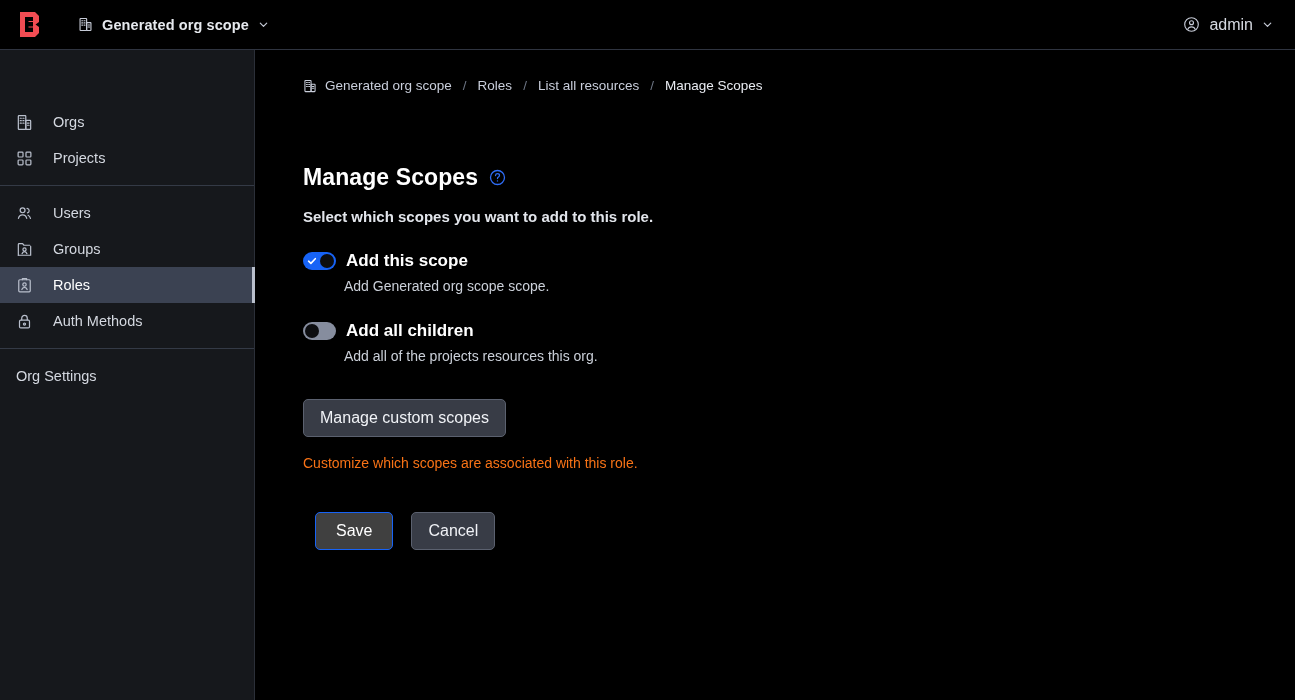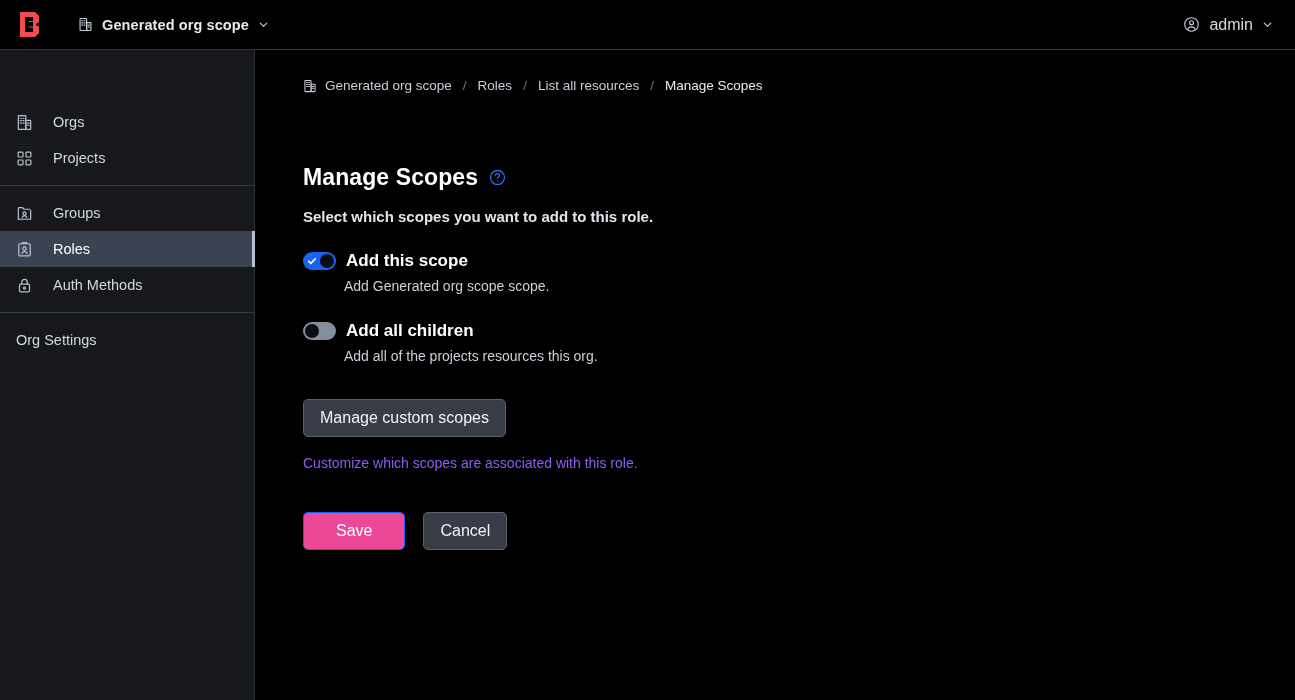--- a/index.html
+++ b/index.html
@@ -256,33 +256,34 @@
   }
 
   .btn-secondary {
     background: #383c46;
     border: 1px solid #5b616f;
     color: #f0f2f6;
     padding: 10px 16px;
   }
 
   .btn-primary {
-    background: #ec4899;
+    background: #404040;
     border: 1px solid #1763f6;
     color: #ffffff;
-    padding: 10px 32px;
+    padding: 10px 20px;
     font-weight: 400;
+    margin-left: 12px;
   }
 
   .custom-scopes-wrap { margin-top: 35px; }
 
   .section-help {
     margin-top: 18px;
     font-size: 14px;
-    color: #8b5cf6;
+    color: #f97316;
   }
 
   .actions {
     margin-top: 41px;
     display: flex;
     align-items: center;
     gap: 18px;
   }
 
   .app-wrap { position: relative; }
@@ -363,20 +364,31 @@
               <rect x="9.4" y="9.4" width="4.6" height="4.6" rx="0.8"></rect>
             </svg>
           </span>
           <span class="nav-label">Projects</span>
         </div>
       </div>
 
       <div class="nav-sep"></div>
 
       <div class="nav-group">
+        <div class="nav-item">
+          <span class="icon">
+            <svg width="17" height="17" viewBox="0 0 16 16" fill="none" stroke="#b9bfcc" stroke-width="1.15" stroke-linecap="round">
+              <circle cx="6.2" cy="5" r="2.3"></circle>
+              <path d="M2.3 12.6c0.5-2.2 2.1-3.4 3.9-3.4s3.4 1.2 3.9 3.4"></path>
+              <path d="M10.4 3.1c1.2 0.2 2 1.1 2 2.2 0 1-0.6 1.8-1.6 2.1"></path>
+              <path d="M11.4 9.6c1.1 0.5 1.9 1.5 2.2 3"></path>
+            </svg>
+          </span>
+          <span class="nav-label">Users</span>
+        </div>
 
         <div class="nav-item">
           <span class="icon">
             <svg width="17" height="17" viewBox="0 0 16 16" fill="none" stroke="#b9bfcc" stroke-width="1.15" stroke-linecap="round" stroke-linejoin="round">
               <path d="M2.2 13.4V3.2a0.8 0.8 0 0 1 0.8-0.8h3.2l1.3 1.6h5.5"></path>
               <path d="M2.2 13.4h11.6V5.1"></path>
               <circle cx="8" cy="8" r="1.5"></circle>
               <path d="M5.7 12c0.4-1.4 1.3-2.1 2.3-2.1s1.9 0.7 2.3 2.1"></path>
             </svg>
           </span>

